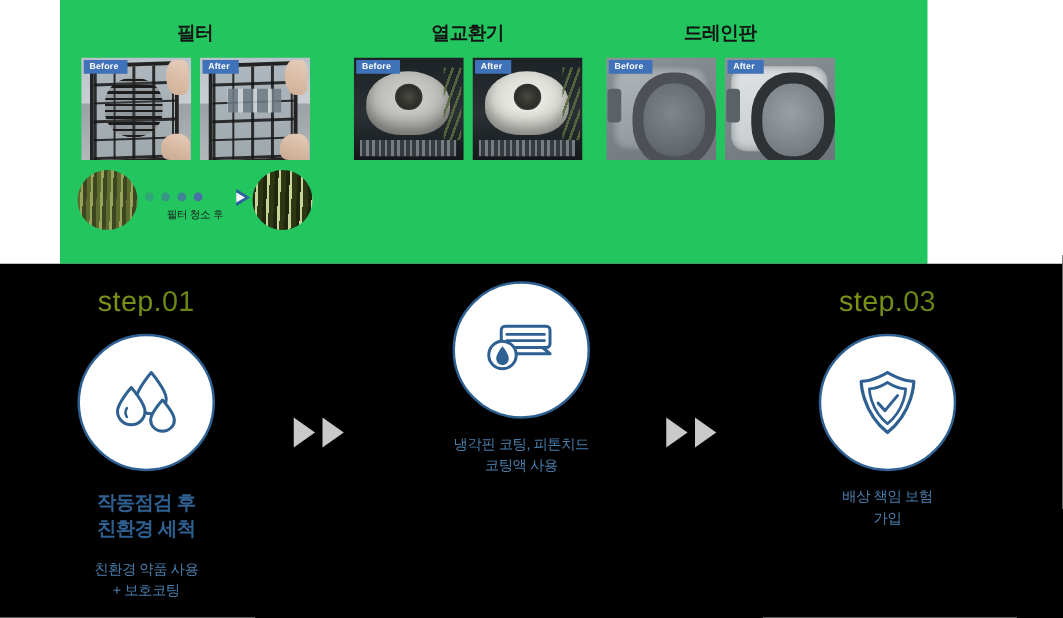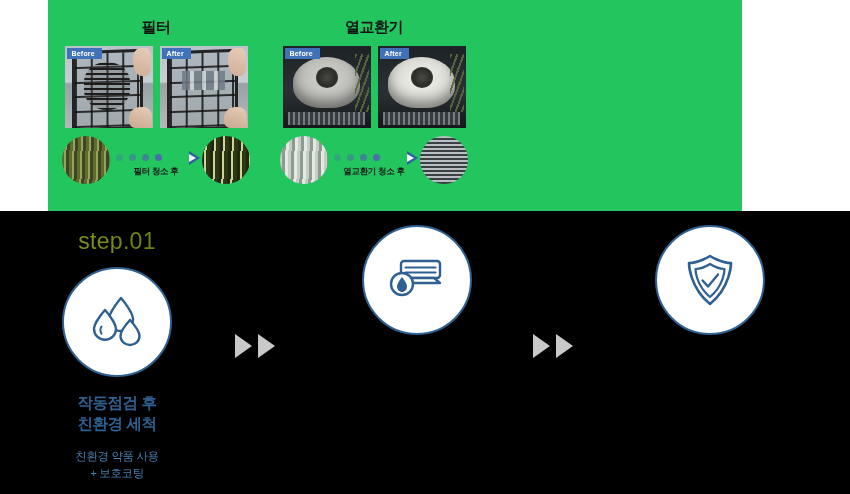--- a/index.html
+++ b/index.html
@@ -161,21 +161,21 @@
   .chev{
     position:absolute;right:2px;top:15px;width:0;height:0;
     border-left:11px solid #2f5f9e;border-top:7px solid transparent;border-bottom:7px solid transparent;
   }
   .chev:after{
     content:"";position:absolute;left:-11px;top:-4px;
     width:0;height:0;border-left:7px solid #f7f7f7;border-top:4px solid transparent;border-bottom:4px solid transparent;
   }
   .mlabel{
     position:absolute;left:50%;transform:translateX(-50%);top:30px;
-    font-size:8.5px;font-weight:bold;color:#1b1b1b;white-space:nowrap;letter-spacing:-0.3px;text-align:right;
+    font-size:8.5px;font-weight:normal;color:#1b1b1b;white-space:nowrap;letter-spacing:-0.3px;text-align:right;
   }
 
   
   .steps{position:absolute;left:0;top:211px;width:850px;height:283px;background:#000000;}
   .step{position:absolute;top:0;width:250px;text-align:center;}
   .step-num{
     margin-top:19px;font-size:23px;line-height:1;font-weight:normal;
     background:linear-gradient(90deg,#9aa61d 0%,#6f8a13 55%,#4f6d0f 100%);
     -webkit-background-clip:text;background-clip:text;color:transparent;
     letter-spacing:0.3px;
@@ -258,36 +258,43 @@
         <div class="ba">
           <span class="badge">After</span>
           <div class="ph ph-hx">
             <div class="barrel"></div>
               <div class="hub"></div>
               <div class="fin"></div>
               <div class="wires"></div>
           </div>
         </div>
       </div>
-      <div class="micro">
-        <div class="mcircle m-hx-dirty"></div>
-        <div class="mmid">
-          <div class="dots">
-            <span class="dot d1"></span>
-            <span class="dot d2"></span>
-            <span class="dot d3"></span>
-            <span class="dot d4"></span>
-          </div>
-          <div class="chev"></div>
-          <div class="mlabel">열교환기 청소 후</div>
-        </div>
-        <div class="mcircle m-hx-clean"></div>
-      </div>
-    </div>
-
+    </div>
+
+    <div class="cat" style="left:432px;width:192px;">
+      <div class="cat-title">드레인판</div>
+      <div class="pairs">
+        <div class="ba">
+          <span class="badge">Before</span>
+          <div class="ph ph-drain">
+              <div class="plate"></div>
+              <div class="ring"></div>
+              <div class="notch"></div>
+            </div>
+        </div>
+        <div class="ba">
+          <span class="badge">After</span>
+          <div class="ph ph-drain clean">
+              <div class="plate"></div>
+              <div class="ring"></div>
+              <div class="notch"></div>
+            </div>
+        </div>
+      </div>
+    </div>
 
 
   </div>
 
   <div class="steps">
 
     <div class="step" style="left:-8px;">
       <div class="step-num">step.01</div>
       <div class="circle">
         <svg width="58" height="54" viewBox="0 0 58 54" fill="none">
@@ -316,31 +323,40 @@
       <div class="circle">
         <svg width="58" height="46" viewBox="0 0 58 46" fill="none">
           <rect x="13" y="4" width="39" height="17" rx="3" stroke="#2e6091" stroke-width="2.4" fill="#fff"></rect>
           <path d="M17.5 10.5 H47.5" stroke="#2e6091" stroke-width="2.2" stroke-linecap="round"></path>
           <path d="M17.5 15.5 H47.5" stroke="#2e6091" stroke-width="2.2" stroke-linecap="round"></path>
           <path d="M13 21 H46 L52 26 H13 Z" stroke="#2e6091" stroke-width="2.4" stroke-linejoin="round" fill="#fff"></path>
           <circle cx="14" cy="27" r="11" stroke="#2e6091" stroke-width="2.4" fill="#fff"></circle>
           <path d="M14 20 C14 20 19 26 19 29.5 C19 32.6 16.8 35 14 35 C11.2 35 9 32.6 9 29.5 C9 26 14 20 14 20 Z" fill="#2e6091"></path>
         </svg>
       </div>
+      <div class="step-desc">
+        <span>냉각핀 코팅, 피톤치드</span><br>
+        <span>코팅액 사용</span>
+      </div>
     </div>
 
     <div class="arrows" style="left:533px;">
       <div class="tri"></div>
       <div class="tri"></div>
     </div>
 
     <div class="step" style="left:585px;">
+      <div class="step-num">step.03</div>
       <div class="circle">
         <svg width="50" height="54" viewBox="0 0 50 54" fill="none">
           <path d="M25 3 C25 3 36 10 46 10 C46 10 46 34 25 51 C4 34 4 10 4 10 C14 10 25 3 25 3 Z" stroke="#2e6091" stroke-width="2.6" stroke-linejoin="round" fill="#fff"></path>
           <path d="M25 11 C25 11 33 16 39.5 16 C39.5 16 39.5 32 25 44 C10.5 32 10.5 16 10.5 16 C17 16 25 11 25 11 Z" stroke="#2e6091" stroke-width="2.2" stroke-linejoin="round" fill="#fff"></path>
           <path d="M17.5 27.5 L23 33.5 L33 21.5" stroke="#2e6091" stroke-width="2.4" stroke-linecap="round" stroke-linejoin="round"></path>
         </svg>
       </div>
+      <div class="step-desc">
+        <span>배상 책임 보험</span><br>
+        <span>가입</span>
+      </div>
     </div>
 
   </div>
 </div>
 
 </body></html>

